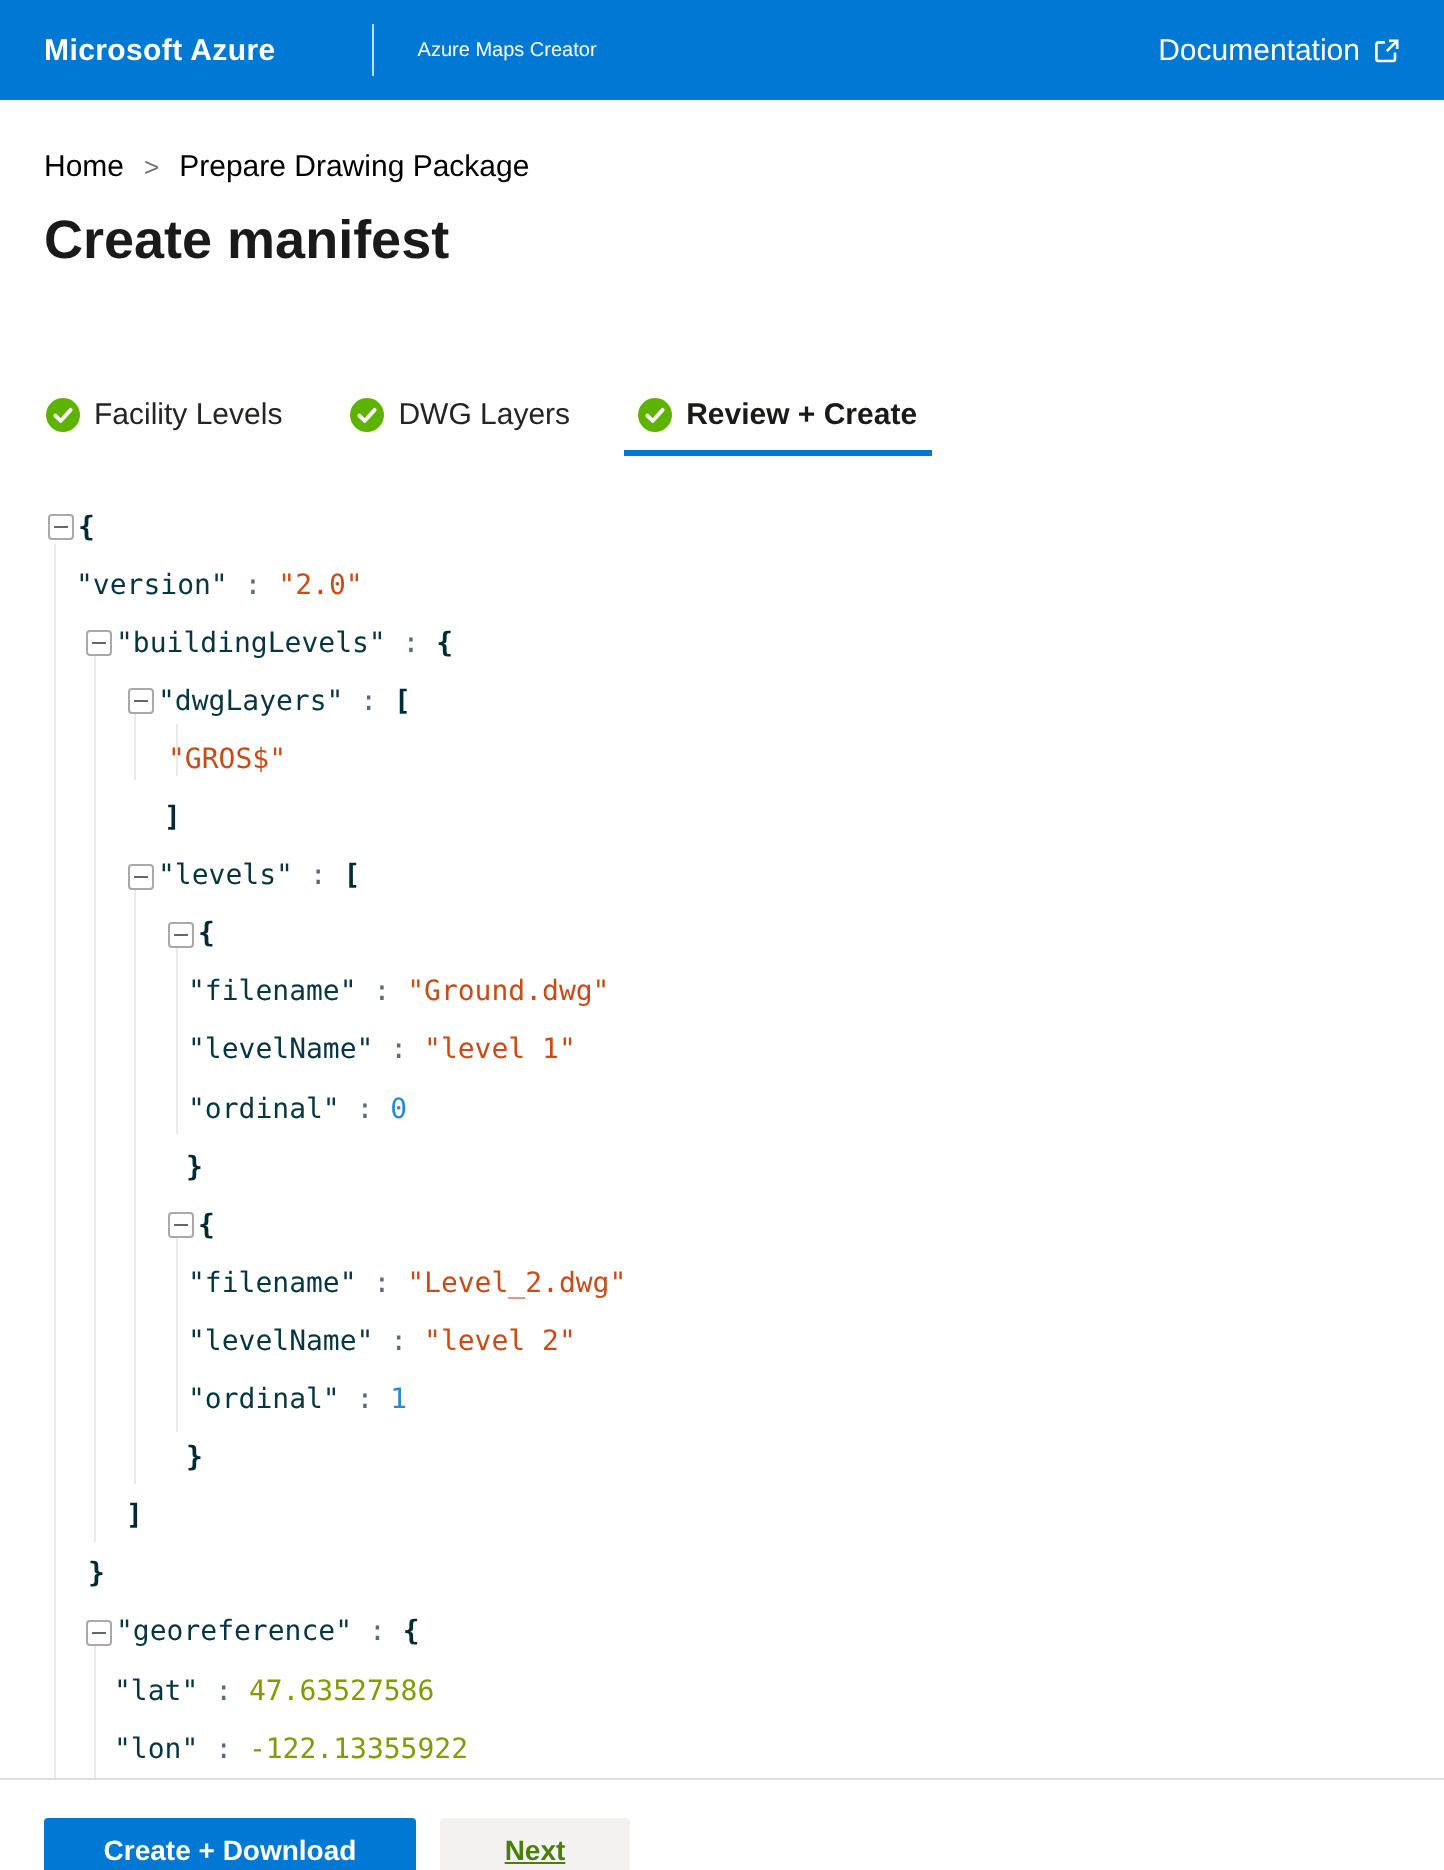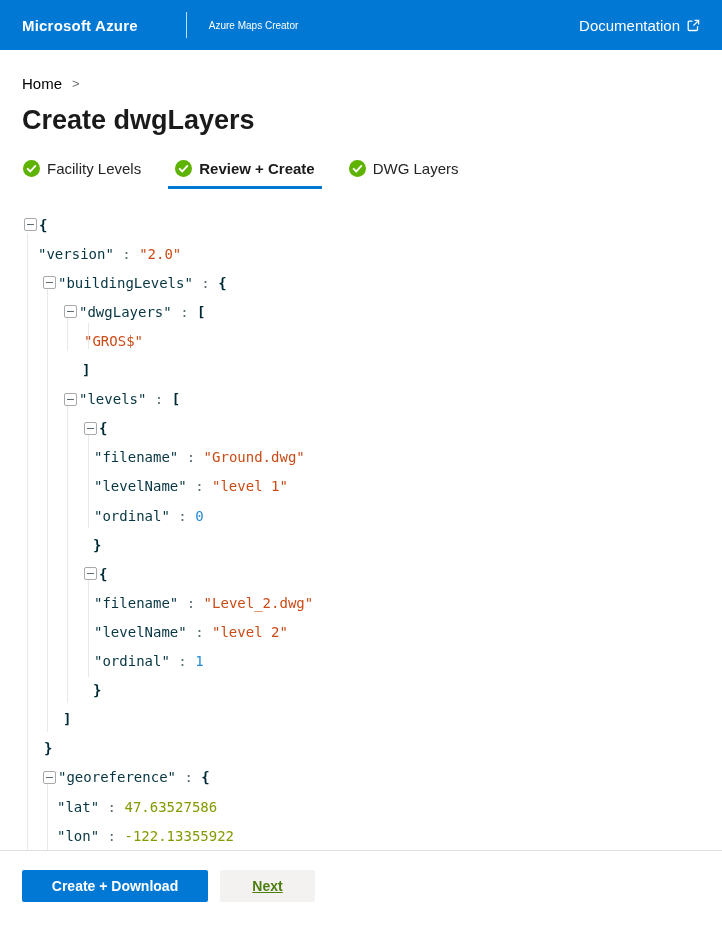--- a/index.html
+++ b/index.html
@@ -20,21 +20,21 @@
   .doc-link { margin-left:auto; display:flex; align-items:center; gap:7px; font-size:15px; cursor:pointer; }
   .doc-link svg { display:block; }
 
   
   .breadcrumb { margin:24px 0 0 22px; height:19px; display:flex; align-items:center; font-size:15px; }
   .bc-link { color:#000000; text-decoration:none; cursor:pointer; }
   .bc-sep { color:#737373; margin:0 10px; font-size:13px; }
   .page-title { margin:9px 0 0 22px; font-size:27px; line-height:36px; font-weight:700; color:#1a1a1a; }
 
   
-  .tabs { display:flex; align-items:flex-start; margin:20px 0 0 0; padding-left:16px; height:33px; }
+  .tabs { display:flex; align-items:flex-start; margin:59px 0 0 0; padding-left:16px; height:33px; }
   .tab { display:flex; align-items:center; padding:2px 7px 9px 7px; margin-right:20px;
          border-bottom:3px solid transparent; cursor:pointer; }
   .tab.active { border-bottom-color:#0078d4; }
   .tab-label { font-size:15px; color:#252423; white-space:pre; }
   .tab.active .tab-label { font-weight:700; color:#1b1a19; }
   .check { width:17px; height:17px; margin-right:7px; flex:none; }
   .check svg { display:block; }
 
   
   .jviewer { position:relative; margin-top:19px; height:641px; width:100%;
@@ -76,51 +76,52 @@
         <path d="M7.5 1.4h4.1v4.1" fill="none" stroke="#ffffff" stroke-width="1.3"></path>
         <path d="M11.3 1.7 6.4 6.6" fill="none" stroke="#ffffff" stroke-width="1.3"></path>
       </svg>
     </span>
   </span>
 </header>
 
 <nav class="breadcrumb">
     <a class="bc-link">Home</a>
     <span class="bc-sep">&gt;</span>
+    <a class="bc-link">Prepare Drawing Package</a>
   </nav>
 
-<h1 class="page-title">Create dwgLayers</h1>
+<h1 class="page-title">Create manifest</h1>
 
 <div class="tabs">
     <div class="tab">
       <span class="check">
         <svg width="17" height="17" viewBox="0 0 16 16">
           <circle cx="8" cy="8" r="8" fill="#5db300"></circle>
           <path d="M4.4 8.3 6.9 10.8 11.6 5.6" fill="none" stroke="#ffffff" stroke-width="1.8" stroke-linecap="round" stroke-linejoin="round"></path>
         </svg>
       </span>
       <span class="tab-label">Facility Levels</span>
     </div>
+    <div class="tab">
+      <span class="check">
+        <svg width="17" height="17" viewBox="0 0 16 16">
+          <circle cx="8" cy="8" r="8" fill="#5db300"></circle>
+          <path d="M4.4 8.3 6.9 10.8 11.6 5.6" fill="none" stroke="#ffffff" stroke-width="1.8" stroke-linecap="round" stroke-linejoin="round"></path>
+        </svg>
+      </span>
+      <span class="tab-label">DWG Layers</span>
+    </div>
     <div class="tab active">
       <span class="check">
         <svg width="17" height="17" viewBox="0 0 16 16">
           <circle cx="8" cy="8" r="8" fill="#5db300"></circle>
           <path d="M4.4 8.3 6.9 10.8 11.6 5.6" fill="none" stroke="#ffffff" stroke-width="1.8" stroke-linecap="round" stroke-linejoin="round"></path>
         </svg>
       </span>
       <span class="tab-label">Review + Create</span>
-    </div>
-    <div class="tab">
-      <span class="check">
-        <svg width="17" height="17" viewBox="0 0 16 16">
-          <circle cx="8" cy="8" r="8" fill="#5db300"></circle>
-          <path d="M4.4 8.3 6.9 10.8 11.6 5.6" fill="none" stroke="#ffffff" stroke-width="1.8" stroke-linecap="round" stroke-linejoin="round"></path>
-        </svg>
-      </span>
-      <span class="tab-label">DWG Layers</span>
     </div>
   </div>
 
 <div class="jviewer">
     <div class="guide" style="left: 27px; top: 23px; height: 618px;"></div>
     <div class="guide" style="left: 47px; top: 79px; height: 443px;"></div>
     <div class="guide" style="left: 67px; top: 107px; height: 34px;"></div>
     <div class="guide" style="left: 88px; top: 113px; height: 26px;"></div>
     <div class="guide" style="left: 67px; top: 193px; height: 300px;"></div>
     <div class="guide" style="left: 88px; top: 221px; height: 97px;"></div>

